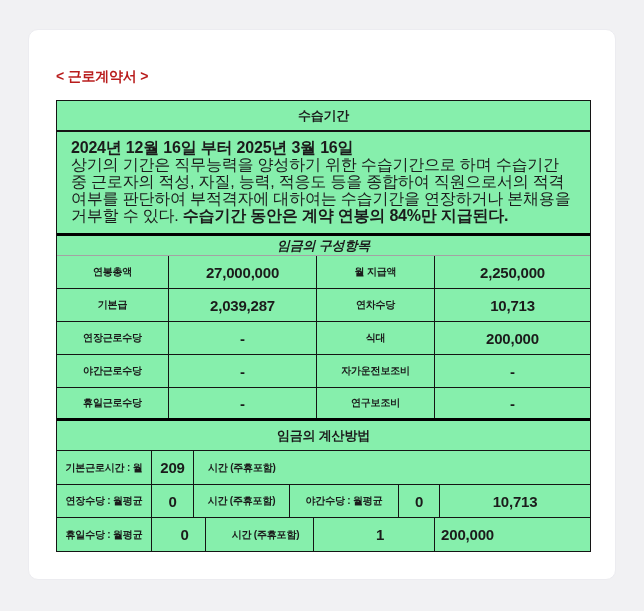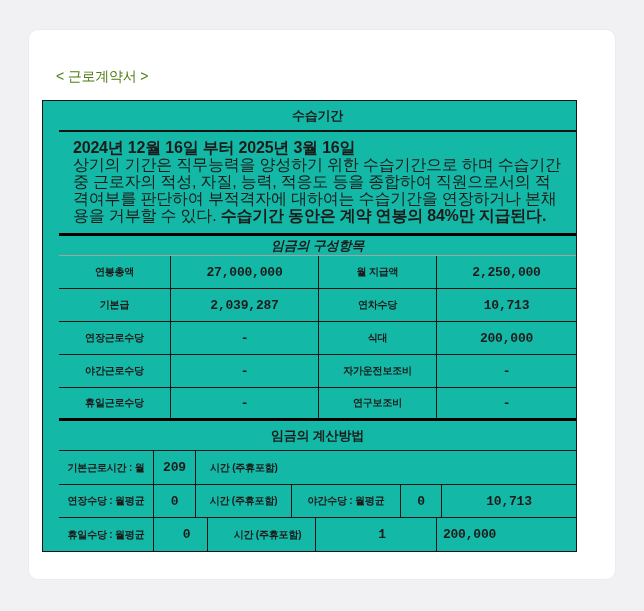--- a/index.html
+++ b/index.html
@@ -14,30 +14,29 @@
     position: absolute;
     left: 28px; top: 29px;
     width: 588px; height: 551px;
     background: #ffffff;
     border: 1px solid #ececf0;
     border-radius: 10px;
   }
   .doc-title {
     margin: 38px 0 0 27px;
     font-size: 14px;
-    font-weight: 400;
-    color: #4d7c0f;
+    font-weight: 700;
+    color: #b91c1c;
     letter-spacing: -0.2px;
   }
   .doc {
-    margin: 14px 26px 0 13px;
+    margin: 14px 26px 0 27px;
     width: 535px;
     border: 1px solid #141414;
-    background: #14b8a6;
-    padding-left: 16px;
+    background: #86efac;
   }
   .sec-header {
     display: flex; align-items: center; justify-content: center;
     font-size: 13px; font-weight: 700;
     letter-spacing: -0.2px;
   }
   .probation-header { height: 31px; border-bottom: 2px solid #141414; }
   .prob-text {
     padding: 7px 14px 9px 14px;
     font-size: 16px;
@@ -71,21 +70,21 @@
   .calc-row.last { border-bottom: none; gap: 12px; }
   .cell {
     display: flex; align-items: center; justify-content: center;
     border-right: 1px solid #141414;
     font-size: 10px;
     font-weight: 600;
     letter-spacing: -0.2px;
     white-space: nowrap;
   }
   .cell.end { border-right: none; }
-  .cell.num { font-size: 13px; font-family: Liberation Mono, monospace; }
+  .cell.num { font-size: 15px; }
   .cell.left { justify-content: flex-start; padding-left: 14px; }
 </style>
 </head>
 <body>
 
 <div class="card">
 
   <div class="doc-title">&lt; 근로계약서 &gt;</div>
 
   <div class="doc">

